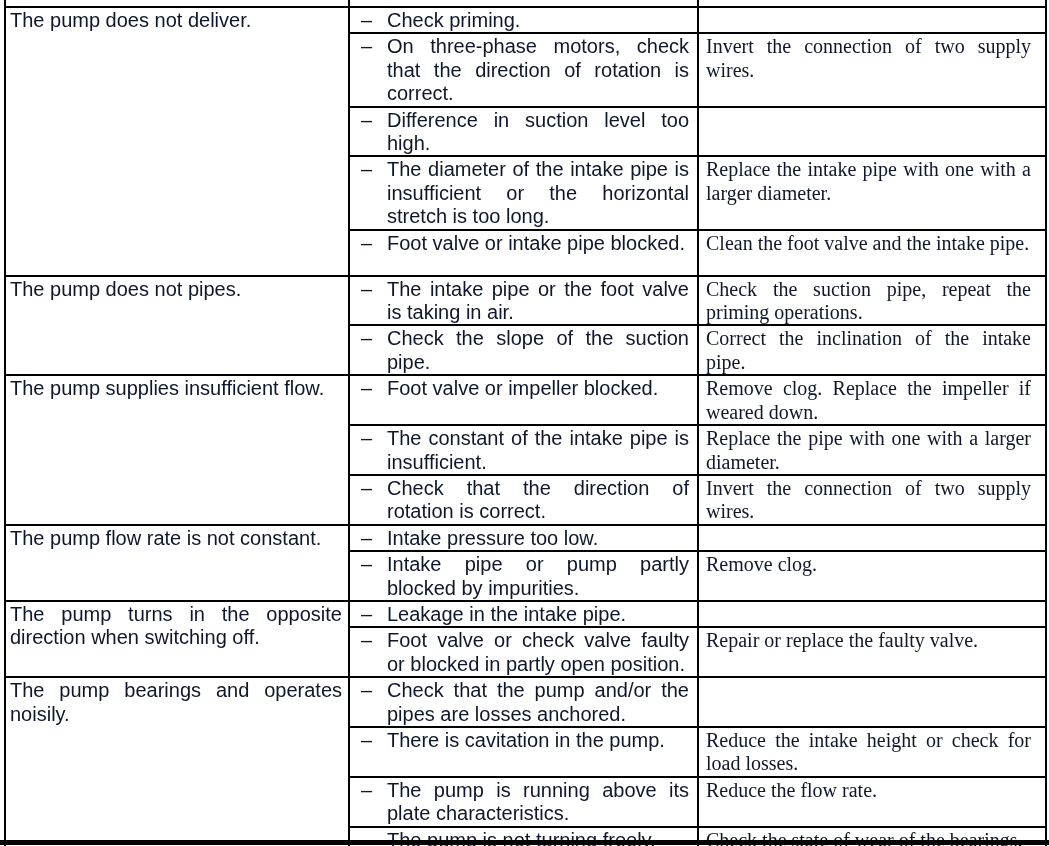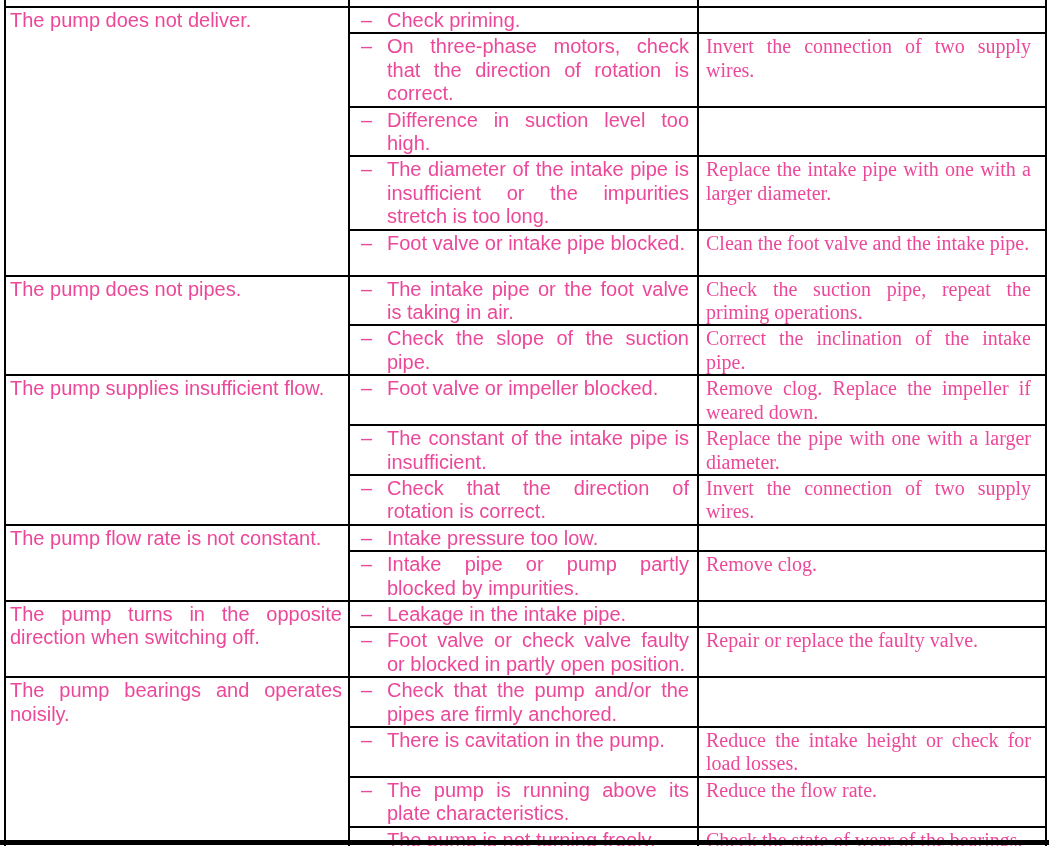--- a/index.html
+++ b/index.html
@@ -1,17 +1,17 @@
 <!DOCTYPE html>
 <html><head>
 <meta charset="utf-8">
 <style>
   html,body{margin:0;padding:0;background:#fff;}
   .page{position:relative;width:1049px;height:846px;background:#ffffff;overflow:hidden;
-        font-family:"Liberation Sans","DejaVu Sans",sans-serif;color:#ec4899;}
+        font-family:"Liberation Sans","DejaVu Sans",sans-serif;color:#0f172a;}
   table.tbl{position:absolute;left:4px;top:0;border-collapse:collapse;table-layout:fixed;width:1041px;}
   .tbl td{border:2px solid #000;vertical-align:top;padding:0;overflow:hidden;}
   .tbl tr.partial td{border-top:0;}
   col.c1{width:344px;} col.c2{width:349px;} col.c3{width:348px;}
   .txt{font-size:20px;line-height:23.4px;text-align:justify;}
   td.prob .txt{padding:1px 6px 0 4px;}
   td.cause{position:relative;}
   td.cause .txt{padding:1px 8px 0 37px;}
   td.cause .dash{position:absolute;left:11px;top:1px;font-size:20px;line-height:23.4px;}
   td.rem .txt{padding:1px 14px 0 7px;font-family:Liberation Serif, serif;}
@@ -61,21 +61,21 @@
         <span class="dash">–</span>
         <div class="txt">Difference in suction level too high.</div>
       </td>
       <td class="rem">
         <div class="txt"></div>
       </td>
     </tr>
     <tr style="height:70px">
       <td class="cause">
         <span class="dash">–</span>
-        <div class="txt">The diameter of the intake pipe is insufficient or the impurities stretch is too long.</div>
+        <div class="txt">The diameter of the intake pipe is insufficient or the horizontal stretch is too long.</div>
       </td>
       <td class="rem">
         <div class="txt">Replace the intake pipe with one with a larger diameter.</div>
       </td>
     </tr>
     <tr style="height:46px">
       <td class="cause">
         <span class="dash">–</span>
         <div class="txt">Foot valve or intake pipe blocked.</div>
       </td>
@@ -180,21 +180,21 @@
         <div class="txt">Repair or replace the faulty valve.</div>
       </td>
     </tr>
 
     <tr style="height:49px">
       <td class="prob" rowspan="4">
         <div class="txt">The pump bearings and operates noisily.</div>
       </td>
       <td class="cause">
         <span class="dash">–</span>
-        <div class="txt">Check that the pump and/or the pipes are firmly anchored.</div>
+        <div class="txt">Check that the pump and/or the pipes are losses anchored.</div>
       </td>
       <td class="rem">
         <div class="txt"></div>
       </td>
     </tr>
     <tr style="height:48px">
       <td class="cause">
         <span class="dash">–</span>
         <div class="txt">There is cavitation in the pump.</div>
       </td>

